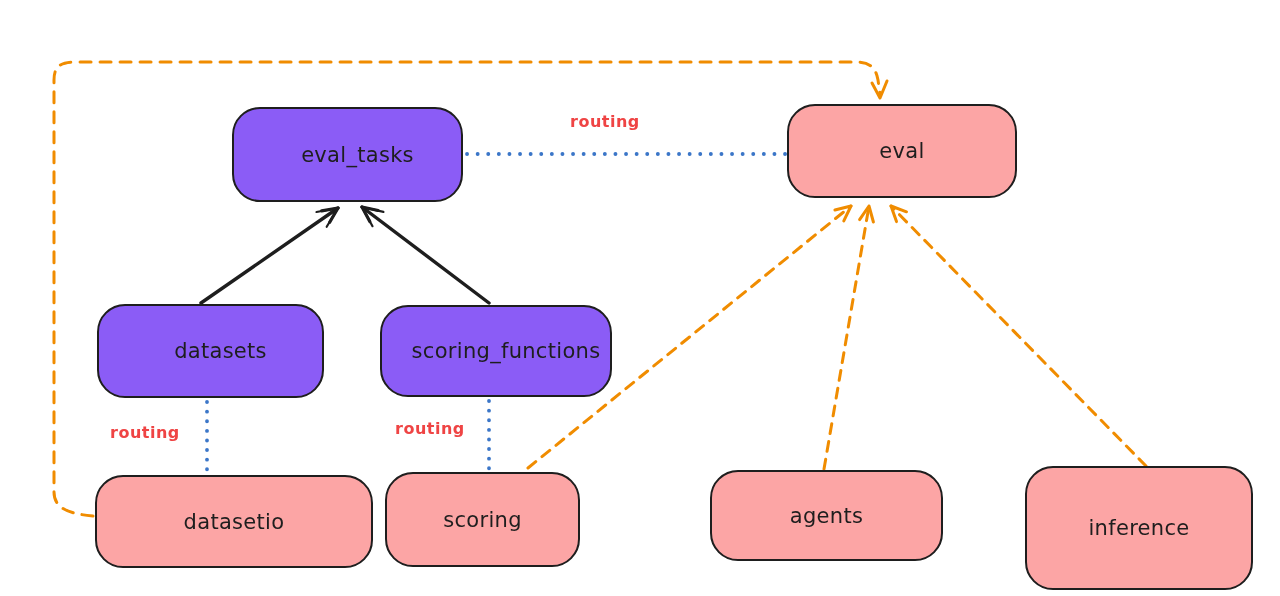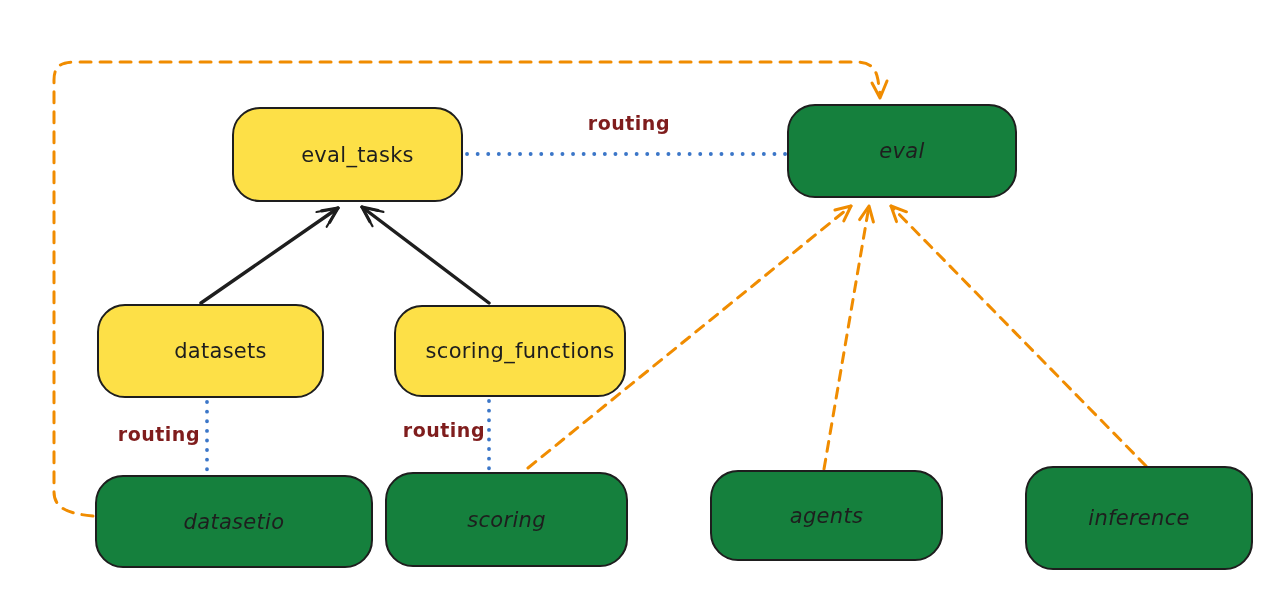--- a/index.html
+++ b/index.html
@@ -8,25 +8,25 @@
     background:#ffffff; overflow:hidden;
     font-family:"DejaVu Sans","Liberation Sans",sans-serif;
   }
   #edges { position:absolute; left:0; top:0; width:1280px; height:596px; }
   .node {
     position:absolute; box-sizing:border-box;
     border:2.6px solid #1e1e1e; border-radius:28px;
     display:flex; align-items:center; justify-content:center;
     font-size:21px; color:#1e1e1e; letter-spacing:0.3px;
   }
-  .node-blue  { background:#fde047;padding-left:20px; }
-  .node-green { background:#15803d;font-style:italic; }
+  .node-blue  { background:#8b5cf6;padding-left:20px; }
+  .node-green { background:#fca5a5; }
   .edge-label {
-    position:absolute; color:#7f1d1d; font-size:19px; font-weight:600;
-    letter-spacing:0.5px; text-align:right;
+    position:absolute; color:#ef4444; font-size:16px; font-weight:600;
+    letter-spacing:0.5px; text-align:left;
   }
 </style>
 </head>
 <body>
 
 <div id="canvas">
 
   <svg id="edges" viewBox="0 0 1280 596" xmlns="http://www.w3.org/2000/svg" fill="none">
 
     <path d="M 93 516 C 72 514 54 510 54 492 L 54 80 C 54 65 62 62 76 62 L 856 62 C 871 62 876 69 878 80 L 880 94" stroke="#f08c00" stroke-width="3" stroke-dasharray="11 9" stroke-linecap="round"></path>
@@ -59,37 +59,37 @@
   </div>
 
   <div class="node node-green" style="left:787px; top:104px; width:230px; height:94px;">
     <span>eval</span>
   </div>
 
   <div class="node node-blue" style="left:97px; top:304px; width:227px; height:94px;">
     <span>datasets</span>
   </div>
 
-  <div class="node node-blue" style="left:380px; top:305px; width:232px; height:92px;margin-left:14px;">
+  <div class="node node-blue" style="left:380px; top:305px; width:232px; height:92px;">
     <span>scoring_functions</span>
   </div>
 
   <div class="node node-green" style="left:95px; top:475px; width:278px; height:93px;">
     <span>datasetio</span>
   </div>
 
-  <div class="node node-green" style="left:385px; top:472px; width:243px; height:95px;">
+  <div class="node node-green" style="left:385px; top:472px; width:195px; height:95px;">
     <span>scoring</span>
   </div>
 
   <div class="node node-green" style="left:710px; top:470px; width:233px; height:91px;">
     <span>agents</span>
   </div>
 
-  <div class="node node-green" style="left:1025px; top:466px; width:228px; height:104px;">
+  <div class="node node-green" style="left:1025px; top:466px; width:228px; height:124px;">
     <span>inference</span>
   </div>
 
   <div class="edge-label" style="left:570px; top:112px; width:100px;">routing</div>
 
   <div class="edge-label" style="left:110px; top:423px; width:90px;">routing</div>
 
   <div class="edge-label" style="left:395px; top:419px; width:90px;">routing</div>
 
 </div>

